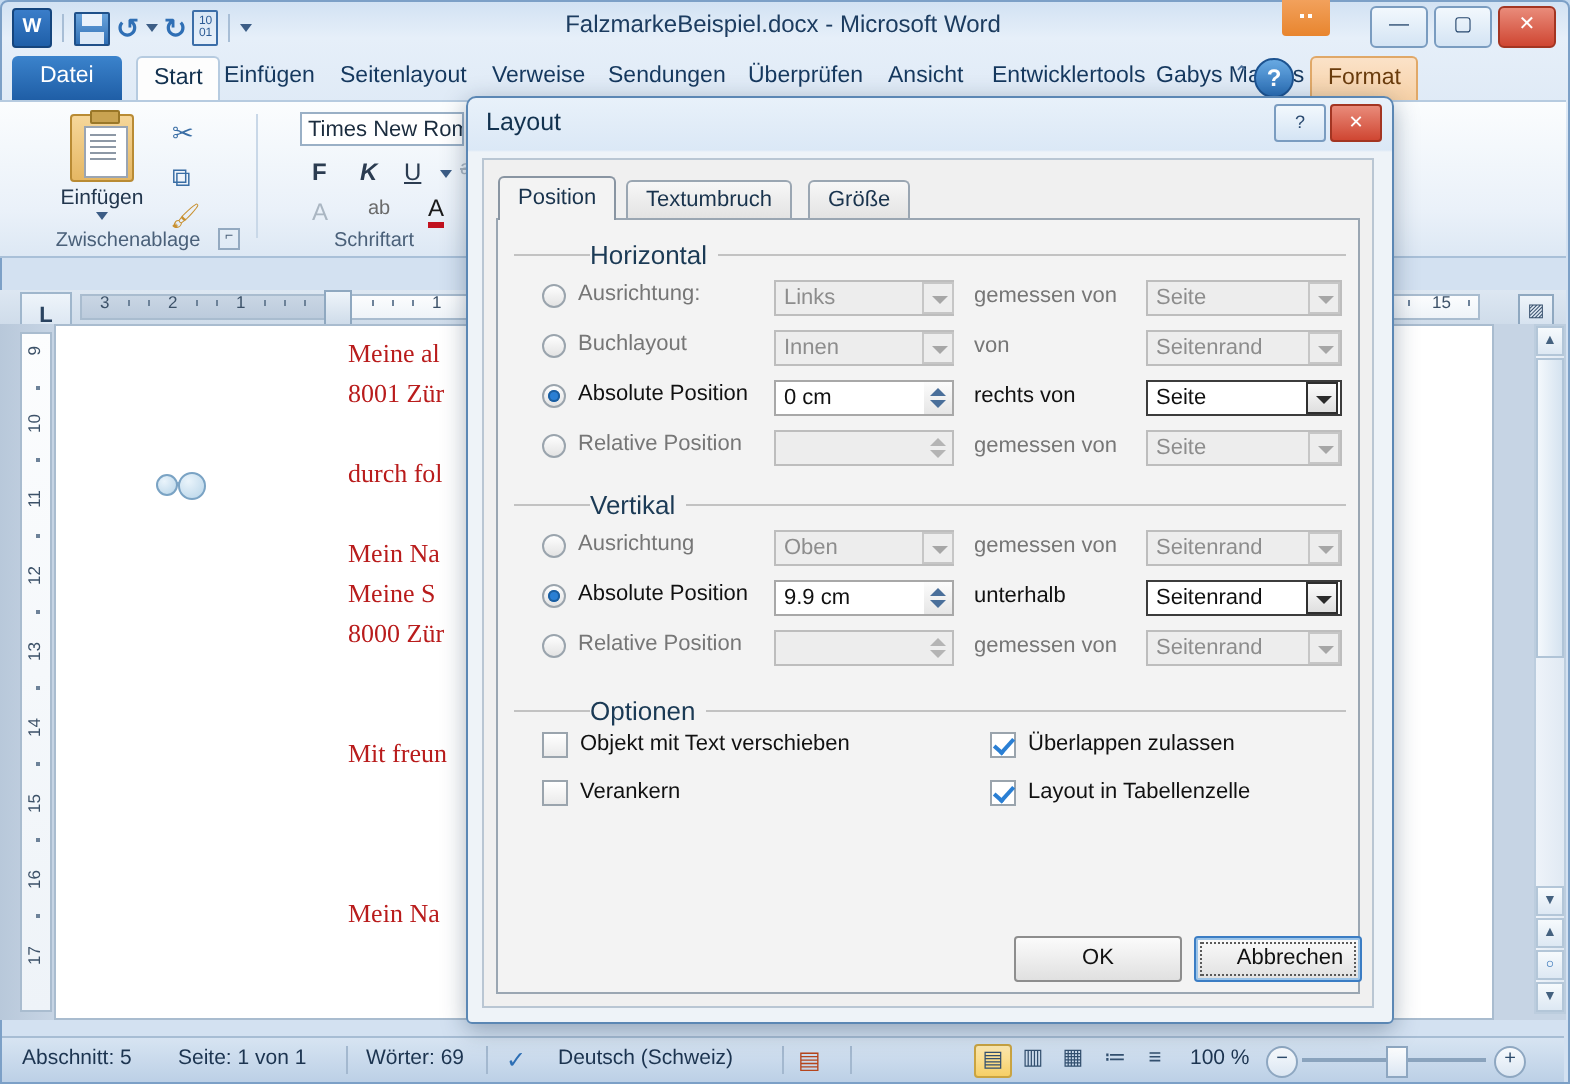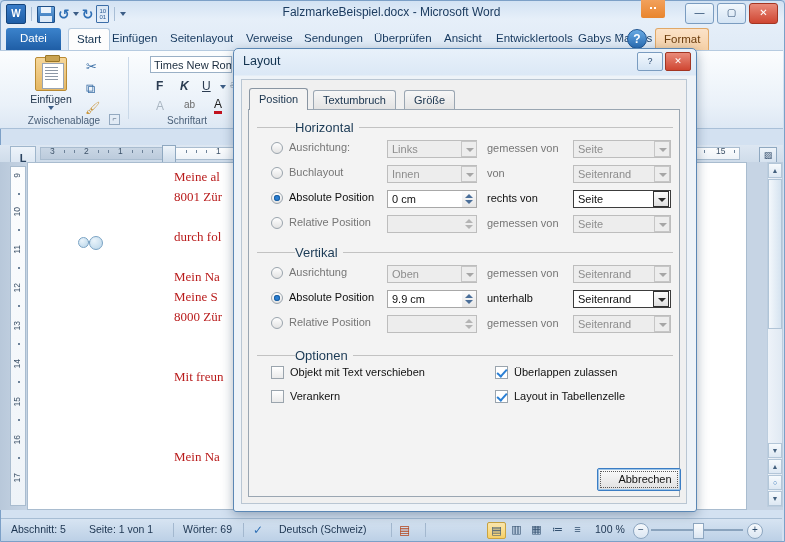--- a/index.html
+++ b/index.html
@@ -547,18 +547,19 @@
 
          <div class="chk on" style="left:238px;top:18px"></div>
          <div class="chklbl" style="left:257px;top:18px">Überlappen zulassen</div>
 
          <div class="chk on" style="left:238px;top:42px"></div>
          <div class="chklbl" style="left:257px;top:42px">Layout in Tabellenzelle</div>
        </div>
      </div>
 
      <div class="dlgfoot">
+       <div class="pbtn" style="left:265px">OK</div>
        <div class="pbtn focus" style="left:355px">Abbrechen</div>
      </div>
    </div>
  </div>
 
 </div>
 
 </body></html>

